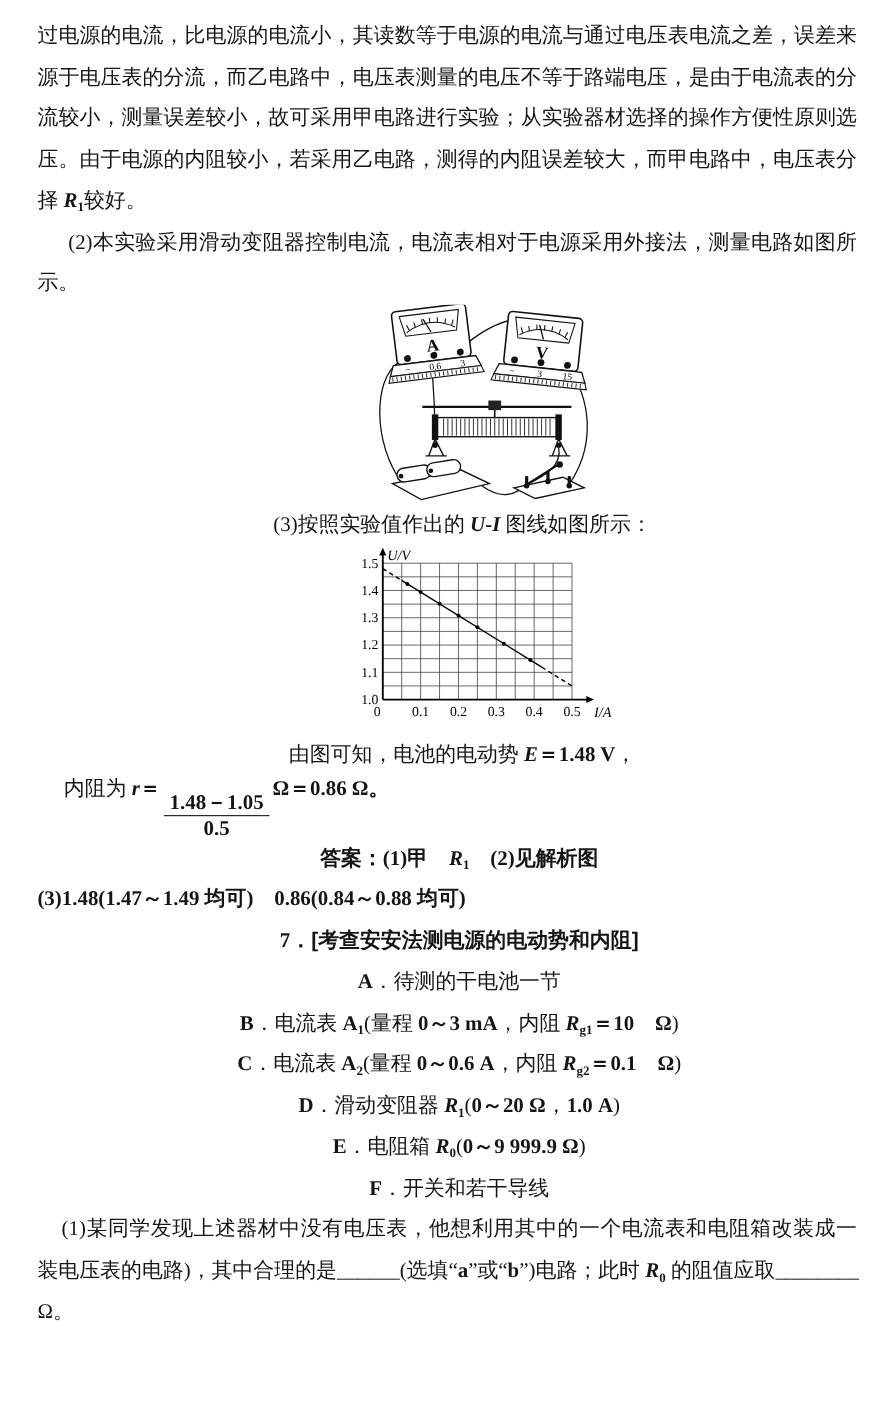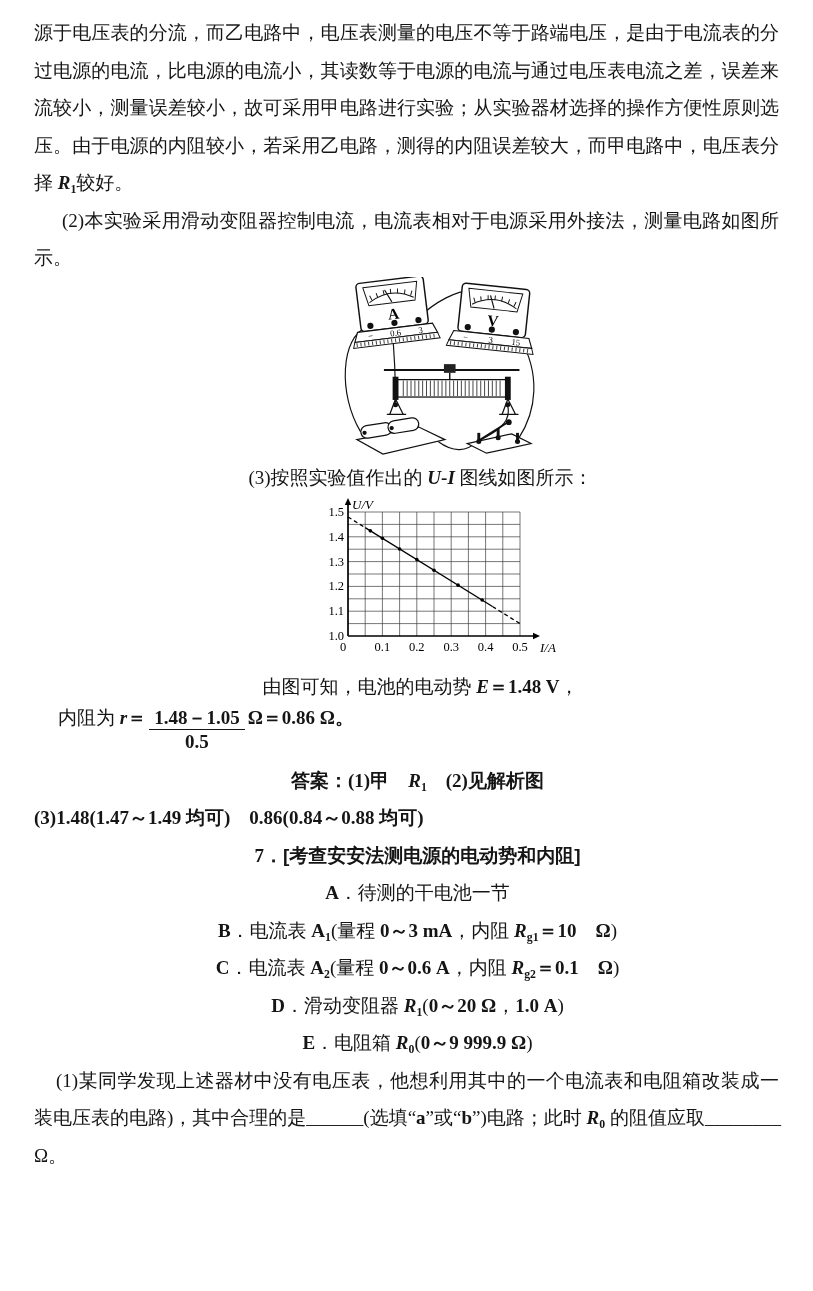--- a/index.html
+++ b/index.html
@@ -24,32 +24,32 @@
   #fig-circuit{height:182px;}
   #fig-circuit svg{margin-left:308px; display:block;}
   #fig-graph{height:172px;}
   #fig-graph svg{margin-left:288px; display:block;}
   svg text{font-family:"Liberation Serif","DejaVu Serif",serif;}
   .axis-label{font-style:italic; font-size:13px;}
   
   #formula-line{height:56px; display:flex; align-items:flex-start; padding-left:24px;}
   #formula-line .txt{line-height:24px;}
   .frac{display:inline-block; text-align:center; vertical-align:middle;
-        font-weight:700; margin:0 3px;}
+        font-weight:700; margin:12px 3px;}
   .frac .num{display:block; line-height:23px; padding:0 5px;}
   .frac .den{display:block; line-height:23px; padding:0 5px; border-top:1.8px solid #151515;}
 </style>
 </head>
 <body>
 
 <div id="page">
 
   <div>
+    <div class="line jline"><span>过电源的电流，比电源的电流小，其读数等于电源的电流与通过电压表电流之差，误差来</span></div>
     <div class="line jline"><span>源于电压表的分流，而乙电路中，电压表测量的电压不等于路端电压，是由于电流表的分</span></div>
-    <div class="line jline"><span>过电源的电流，比电源的电流小，其读数等于电源的电流与通过电压表电流之差，误差来</span></div>
     <div class="line jline"><span>流较小，测量误差较小，故可采用甲电路进行实验；从实验器材选择的操作方便性原则选</span></div>
     <div class="line jline"><span>压。由于电源的内阻较小，若采用乙电路，测得的内阻误差较大，而甲电路中，电压表分</span></div>
     <div class="line"><span>择 </span><span class="seg-b seg-i">R</span><span class="seg-b seg-sub">1</span><span>较好。</span></div>
   </div>
 
   <div>
     <div class="line jline ind1"><span>(2)本实验采用滑动变阻器控制电流，电流表相对于电源采用外接法，测量电路如图所</span></div>
     <div class="line"><span>示。</span></div>
   </div>
 
@@ -207,20 +207,21 @@
   <div class="line"><span class="seg-b">(3)1.48(1.47～1.49 均可)　0.86(0.84～0.88 均可)</span></div>
 
   <div class="line ind2"><span class="seg-b">7．</span><span class="seg-h">[考查安安法测电源的电动势和内阻]</span></div>
 
   <div>
     <div class="line ind2"><span class="seg-b">A</span><span>．待测的干电池一节</span></div>
     <div class="line ind2"><span class="seg-b">B</span><span>．电流表 </span><span class="seg-b">A</span><span class="seg-b seg-sub">1</span><span>(量程 </span><span class="seg-b">0～3 mA</span><span>，内阻 </span><span class="seg-b seg-i">R</span><span class="seg-b seg-sub">g1</span><span class="seg-b">＝10　Ω</span><span>)</span></div>
     <div class="line ind2"><span class="seg-b">C</span><span>．电流表 </span><span class="seg-b">A</span><span class="seg-b seg-sub">2</span><span>(量程 </span><span class="seg-b">0～0.6 A</span><span>，内阻 </span><span class="seg-b seg-i">R</span><span class="seg-b seg-sub">g2</span><span class="seg-b">＝0.1　Ω</span><span>)</span></div>
     <div class="line ind2"><span class="seg-b">D</span><span>．滑动变阻器 </span><span class="seg-b seg-i">R</span><span class="seg-b seg-sub">1</span><span>(</span><span class="seg-b">0～20 Ω</span><span>，</span><span class="seg-b">1.0 A</span><span>)</span></div>
     <div class="line ind2"><span class="seg-b">E</span><span>．电阻箱 </span><span class="seg-b seg-i">R</span><span class="seg-b seg-sub">0</span><span>(</span><span class="seg-b">0～9 999.9 Ω</span><span>)</span></div>
+    <div class="line ind2"><span class="seg-b">F</span><span>．开关和若干导线</span></div>
   </div>
 
   <div>
     <div class="line jline ind2"><span>(1)某同学发现上述器材中没有电压表，他想利用其中的一个电流表和电阻箱改装成一</span></div>
     <div class="line jline"><span>装电压表的电路)，其中合理的是______(选填“</span><span class="seg-b">a</span><span>”或“</span><span class="seg-b">b</span><span>”)电路；此时 </span><span class="seg-b seg-i">R</span><span class="seg-b seg-sub">0</span><span> 的阻值应取________</span></div>
     <div class="line"><span>Ω。</span></div>
   </div>
 
 </div>
 

